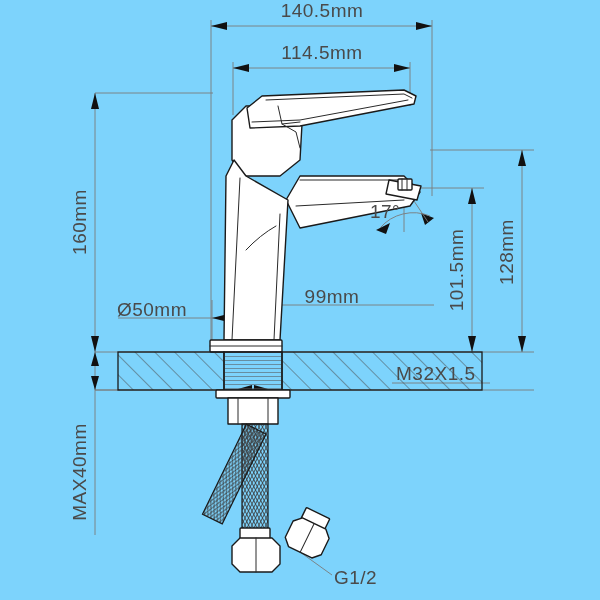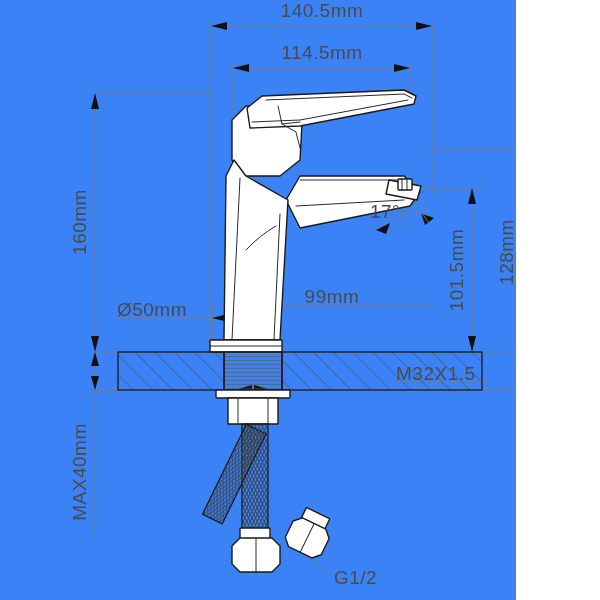--- a/index.html
+++ b/index.html
@@ -6,23 +6,23 @@
   html, body {
     margin: 0;
     padding: 0;
     background: #ffffff;
   }
   body {
     font-family: "Liberation Sans", sans-serif;
   }
   #drawing-root {
     position: relative;
-    width: 516px;
+    width: 600px;
     height: 600px;
-    background: #3b82f6;
+    background: #7dd3fc;
     overflow: hidden;
   }
   #drawing-svg {
     position: absolute;
     left: 0;
     top: 0;
     width: 600px;
     height: 600px;
     display: block;
   }

